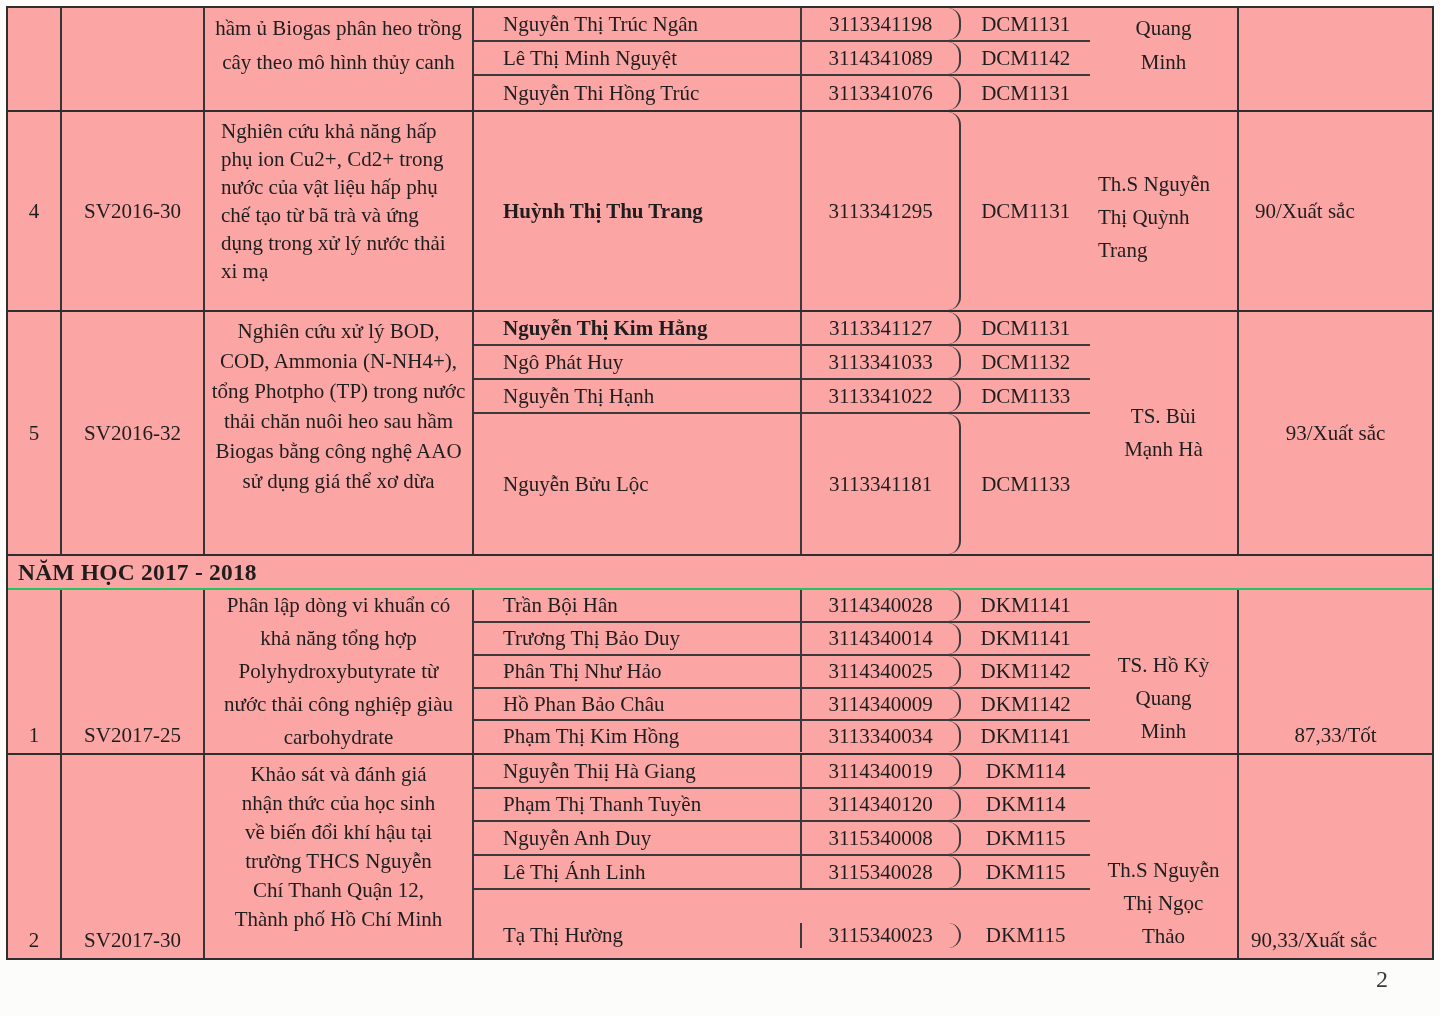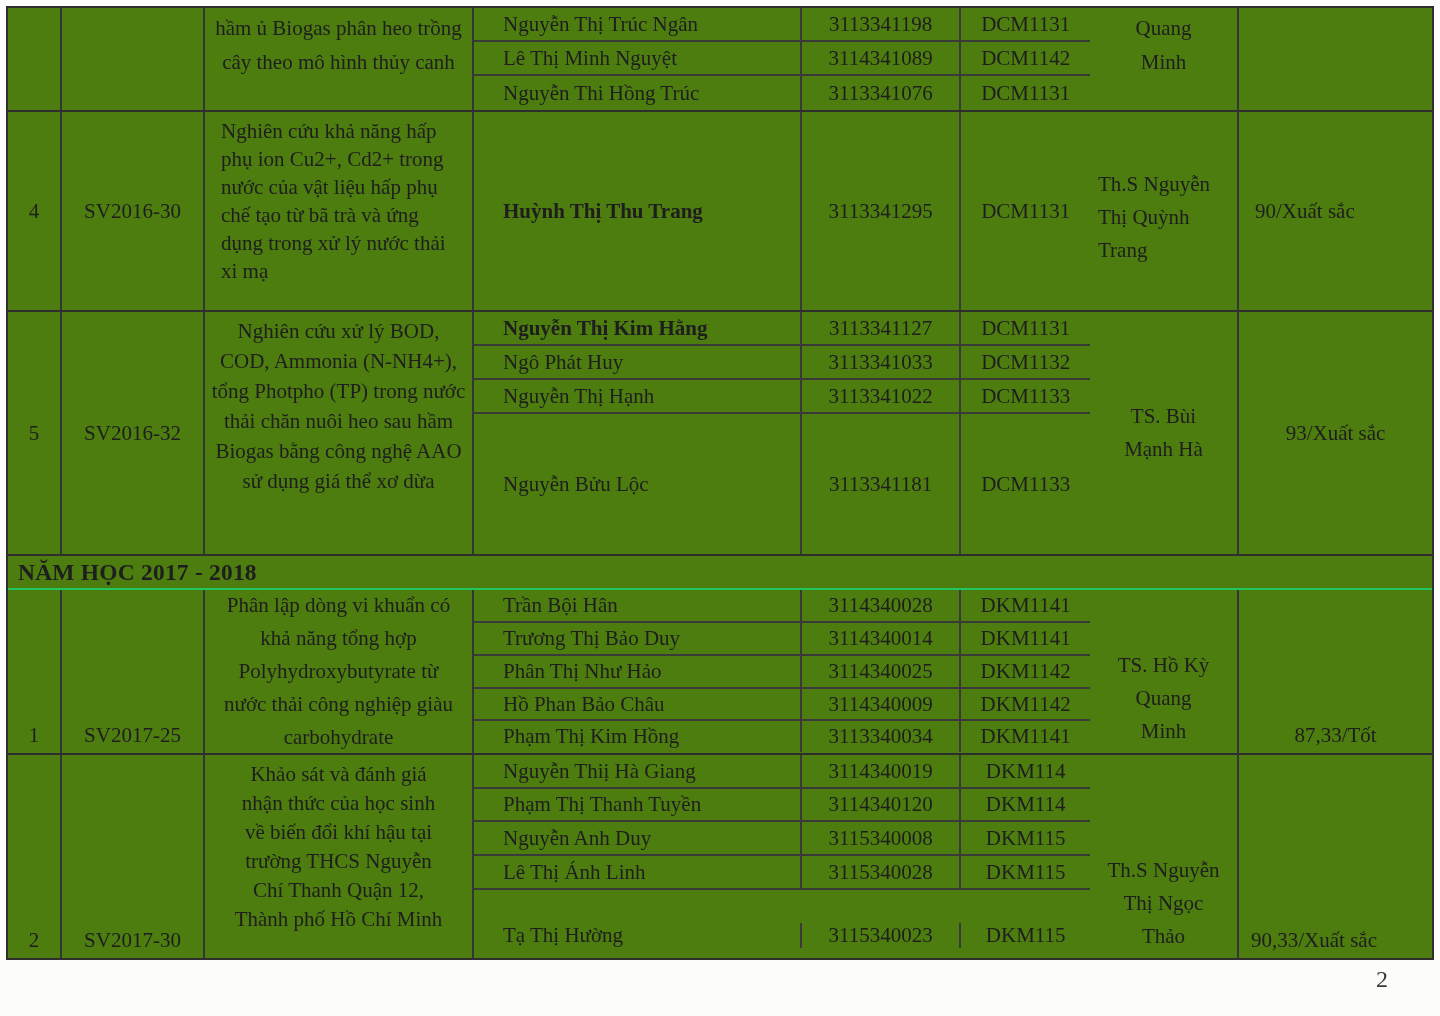--- a/index.html
+++ b/index.html
@@ -4,41 +4,41 @@
 <style>
   html,body{margin:0;padding:0;}
   body{
     width:1440px;height:1016px;position:relative;overflow:hidden;
     background:#fcfcfb;color:#1e1e1e;
     font-family:"Liberation Serif","DejaVu Serif",serif;
     font-size:21px;
   }
   .tbl{
     position:absolute;left:6px;top:6px;width:1428px;
-    border:2px solid #2e2e2e;background:#4d7c0f;
+    border:2px solid #2e2e2e;background:#fca5a5;
     box-sizing:border-box;
   }
   .block{display:flex;border-bottom:2px solid #2e2e2e;box-sizing:border-box;}
   .block.last{border-bottom:none;}
   .cell{box-sizing:border-box;border-right:2px solid #353535;display:flex;flex-direction:column;}
   .c-stt{width:54px;align-items:center;}
   .c-code{width:143px;align-items:center;}
   .c-title{width:269px;align-items:center;}
   .c-members{width:616px;display:flex;flex-direction:column;}
   .c-adv{width:149px;align-items:center;}
   .c-score{width:193px;border-right:none;}
   .al-mid{justify-content:center;}
   .al-top{justify-content:flex-start;padding-top:3px;}
   .al-bot{justify-content:flex-end;padding-bottom:5px;}
   .m-row{display:flex;border-bottom:2px solid #3a3a3a;box-sizing:border-box;padding-left:20px;}
   .m-row.lastrow{border-bottom:none;}
   .m-name{width:318px;box-sizing:border-box;border-right:2px solid #3a3a3a;
           padding-left:9px;display:flex;align-items:center;white-space:nowrap;overflow:hidden;}
   .m-id{width:165px;box-sizing:border-box;border-right:2px solid #3a3a3a;
-        display:flex;align-items:center;justify-content:center;}
+        display:flex;align-items:center;justify-content:center;border-radius:13px;}
   .m-cls{width:133px;box-sizing:border-box;display:flex;align-items:center;justify-content:center;}
   .v-bot{align-items:flex-end;}
   .v-bot > *{margin-bottom:10px;}
   .bold{font-weight:bold;}
   .title-text{display:block;text-align:center;}
   .title-left{text-align:left;}
   .adv-text{display:block;text-align:center;}
   .adv-left{text-align:left;margin-top:13px;}
   .hdr-row{height:34px;border-bottom:2px solid #22c55e;box-sizing:border-box;
            display:flex;align-items:center;padding-left:10px;

